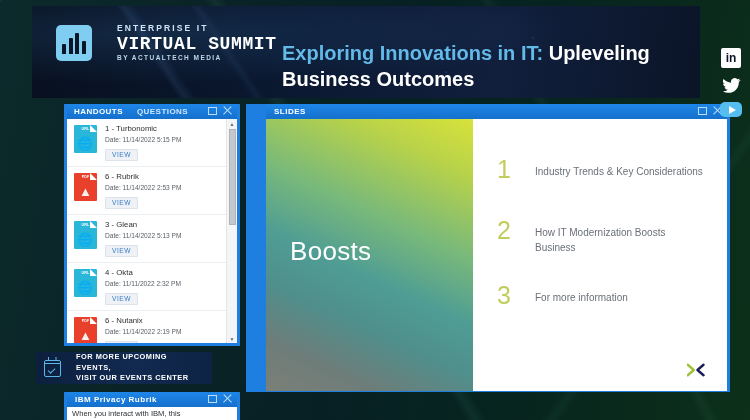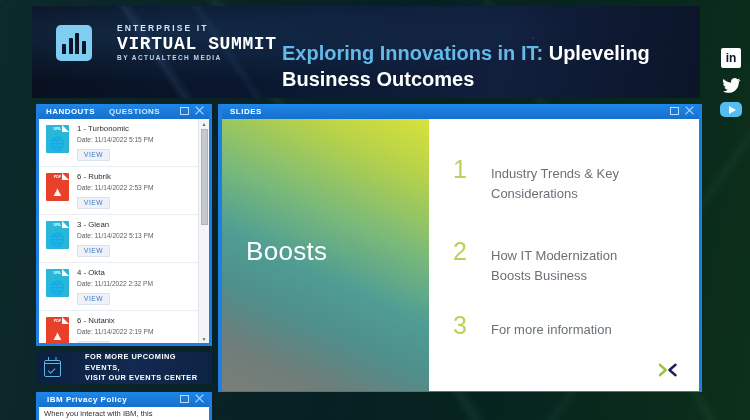--- a/index.html
+++ b/index.html
@@ -74,21 +74,21 @@
 
   
   .social { position: absolute; right: 8px; top: 28px; display:flex; flex-direction:column; gap:7px; align-items:center; z-index:5;margin-top:20px;}
   .soc { width: 20px; height: 20px; display:flex; align-items:center; justify-content:center; }
   .soc-li { background:#fff; border-radius:2px; color:#0b1528; font-weight:800; font-size:12px; font-family:"Liberation Sans",sans-serif; line-height:1;}
   .soc-tw svg { width: 19px; height: 19px; fill:#ffffff; }
   .soc-yt { background:#55bdf0; border-radius:5px; width:22px; height:15px; }
   .soc-yt span { display:block; width:0;height:0;border-left:7px solid #fff;border-top:4.5px solid transparent;border-bottom:4.5px solid transparent; margin-left:2px;}
 
   
-  .win { position: absolute; background:#1f7fe0; }
+  .win { position: absolute; background:#1f7fe0;margin-left:28px; }
   .win-bar {
     height: 15px; background: linear-gradient(#1e86e8,#1570cc);
     display:flex; align-items:center; position:relative;
   }
   .tab {
     font-size: 8px; font-weight: 700; letter-spacing: .45px; color:#cfe6fb;
     padding: 0 7px; height: 15px; display:flex; align-items:center; cursor:default;
   }
   .tab.active { color:#ffffff; }
   .win-title { font-size:8px; font-weight:700; letter-spacing:.5px; color:#ffffff; padding-left:8px; }
@@ -116,39 +116,39 @@
   .ho-date { font-size:6.6px; color:#5a6168; margin-top:2.5px; }
   .view-btn {
     display:inline-block; margin-top:4px; font-size:6.6px; letter-spacing:.5px;
     color:#3b7cc4; background:#eef2f7; border:1px solid #dde3ea; padding:1.5px 6px; border-radius:1px;
   }
   .ho-scroll { position:absolute; right:0; top:0; width:11px; bottom:0; background:#f4f5f7; border-left:1px solid #e3e5e8;}
   .ho-arrow { height:9px; display:flex; align-items:center; justify-content:center; font-size:5px; color:#5f6a73; }
   .ho-thumb { position:absolute; left:1.5px; right:1.5px; top:10px; height:96px; background:#c4c8cc; border:1px solid #b0b4b8; }
 
   
-  #slides { left:218px; top:104px; width:484px; height:288px; padding:0 3px 3px 4px; }
+  #slides { left:218px; top:104px; width:484px; height:288px; padding:0 3px 3px 20px; }
   .sl-body { background:#ffffff; height:272px; display:flex; position:relative; overflow:hidden;}
   .sl-left {
     width: 207px; flex:none; position:relative;
     background:
       linear-gradient(205deg, #d8e23a 0%, #b7d24a 16%, #79b97a 38%, #4f9d94 56%, #4f8f8c 70%, #6e7d79 86%, #7b7f78 100%);
   }
   .sl-agenda { position:absolute; left:24px; top:117px; font-size:26px; color:#ffffff; font-weight:400; letter-spacing:.3px;}
   .sl-right { flex:1; position:relative; background:#ffffff; }
   .ag-row { display:flex; align-items:flex-start; gap:24px; padding-left:24px; }
   .ag-num { font-size:25px; color:#c3cc5e; font-weight:300; line-height:1; width:14px; flex:none; }
-  .ag-txt { font-size:13px; color:#6a7078; line-height:1.5; padding-top:7px; max-width:195px; }
+  .ag-txt { font-size:10px; color:#6a7078; line-height:1.5; padding-top:7px; max-width:195px; }
   .sl-logo { position:absolute; right:22px; bottom:14px; width:18px; height:14px; }
 
   
   .events {
     position:absolute; left:36px; top:352px; width:176px; height:32px;
     background: linear-gradient(100deg,#0c1f3d 0%,#122a50 55%,#0d2344 100%);
-    display:flex; align-items:center; gap:24px; padding:0 8px;
+    display:flex; align-items:center; gap:15px; padding:0 8px;
   }
   .cal-icon { width:17px; height:17px; border:1.4px solid #5bb7ea; border-radius:2px; position:relative; flex:none;}
   .cal-icon::before{content:"";position:absolute;left:-1.4px;right:-1.4px;top:2.5px;height:1.4px;background:#5bb7ea;}
   .cal-icon::after{content:"";position:absolute;left:2.5px;top:-3.6px;width:1.4px;height:3.4px;background:#5bb7ea;box-shadow:7.5px 0 0 #5bb7ea;}
   .cal-check{ position:absolute; left:3.2px; top:7px; width:7px; height:3.6px; border-left:1.4px solid #5bb7ea; border-bottom:1.4px solid #5bb7ea; transform:rotate(-45deg);}
   .events-text { font-size:7.4px; font-weight:700; letter-spacing:.5px; color:#ffffff; line-height:1.45;}
 
   
   #privacy { left:36px; top:392px; width:176px; height:30px; padding:0 3px; }
   .pv-body { background:#ffffff; height:16px; padding:2px 5px; }
@@ -311,21 +311,21 @@
         <span class="cal-check"></span>
       </div>
     <div class="events-text">
       <div>FOR MORE UPCOMING EVENTS,</div>
       <div>VISIT OUR EVENTS CENTER</div>
     </div>
   </div>
 
   <div class="win" id="privacy">
     <div class="win-bar">
-      <div class="win-title">IBM Privacy Policy</div>
+      <div class="win-title">IBM Privacy Rubrik</div>
       <div class="win-btns">
         <div class="wb-max"></div>
         <div class="wb-close"></div>
       </div>
     </div>
     <div class="pv-body">
       <div class="pv-text">When you interact with IBM, this</div>
     </div>
   </div>
 

